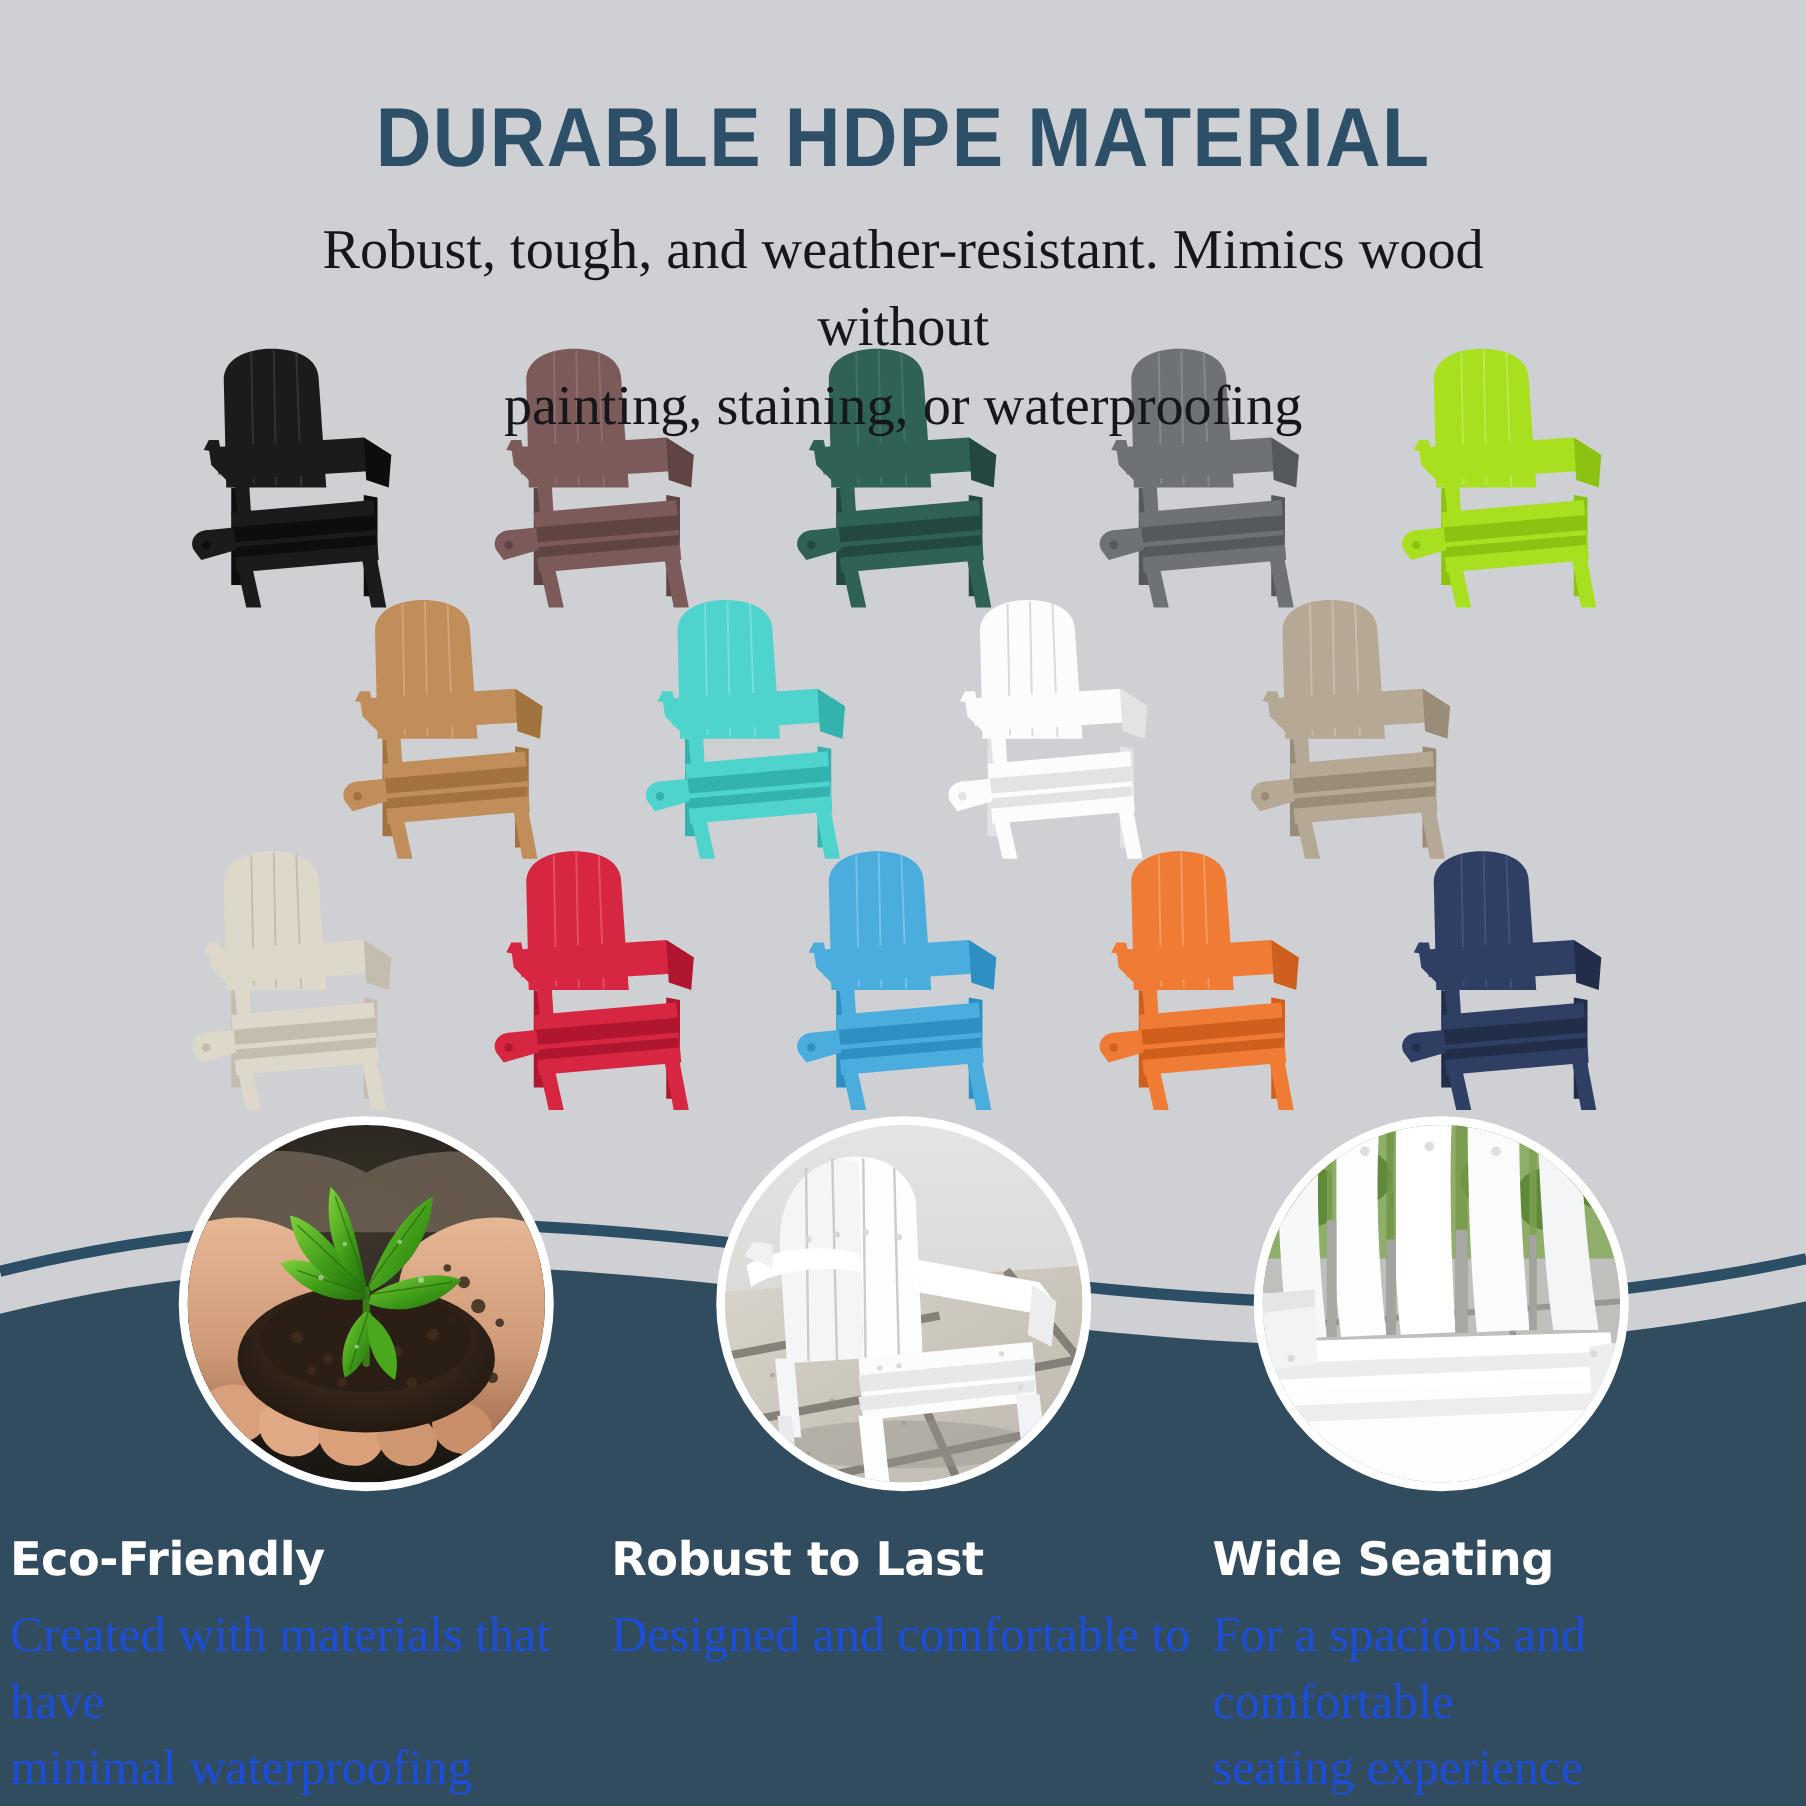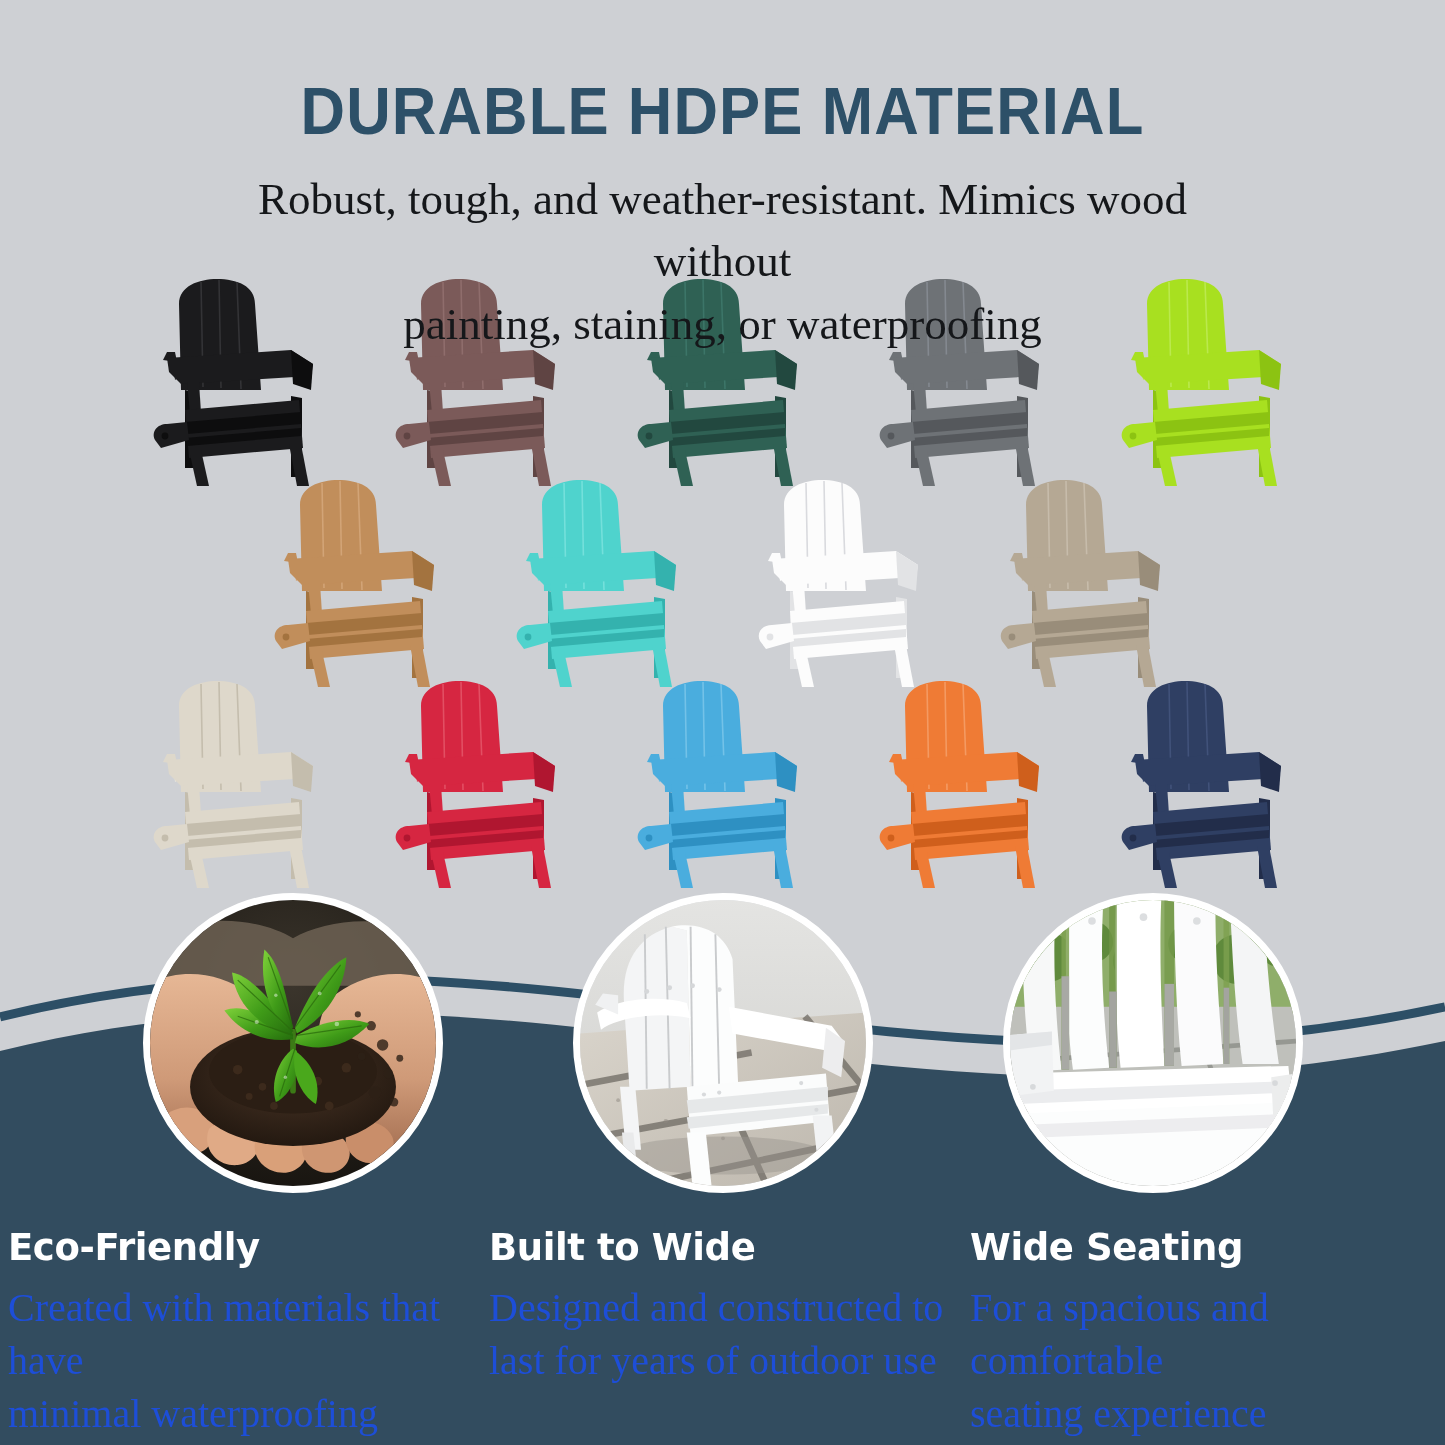--- a/index.html
+++ b/index.html
@@ -755,24 +755,23 @@
 
   <div class="features">
     <div class="feature">
       <div class="feature-title">Eco-Friendly</div>
       <div class="feature-desc">
         <div>Created with materials that have</div>
         <div>minimal waterproofing impact</div>
       </div>
     </div>
     <div class="feature">
-      <div class="feature-title">Built to Wide</div>
+      <div class="feature-title">Robust to Last</div>
       <div class="feature-desc">
-        <div>Designed and constructed to</div>
-        <div>last for years of outdoor use</div>
+        <div>Designed and comfortable to</div>
       </div>
     </div>
     <div class="feature">
       <div class="feature-title">Wide Seating</div>
       <div class="feature-desc">
         <div>For a spacious and comfortable</div>
         <div>seating experience</div>
       </div>
     </div>
   </div>

